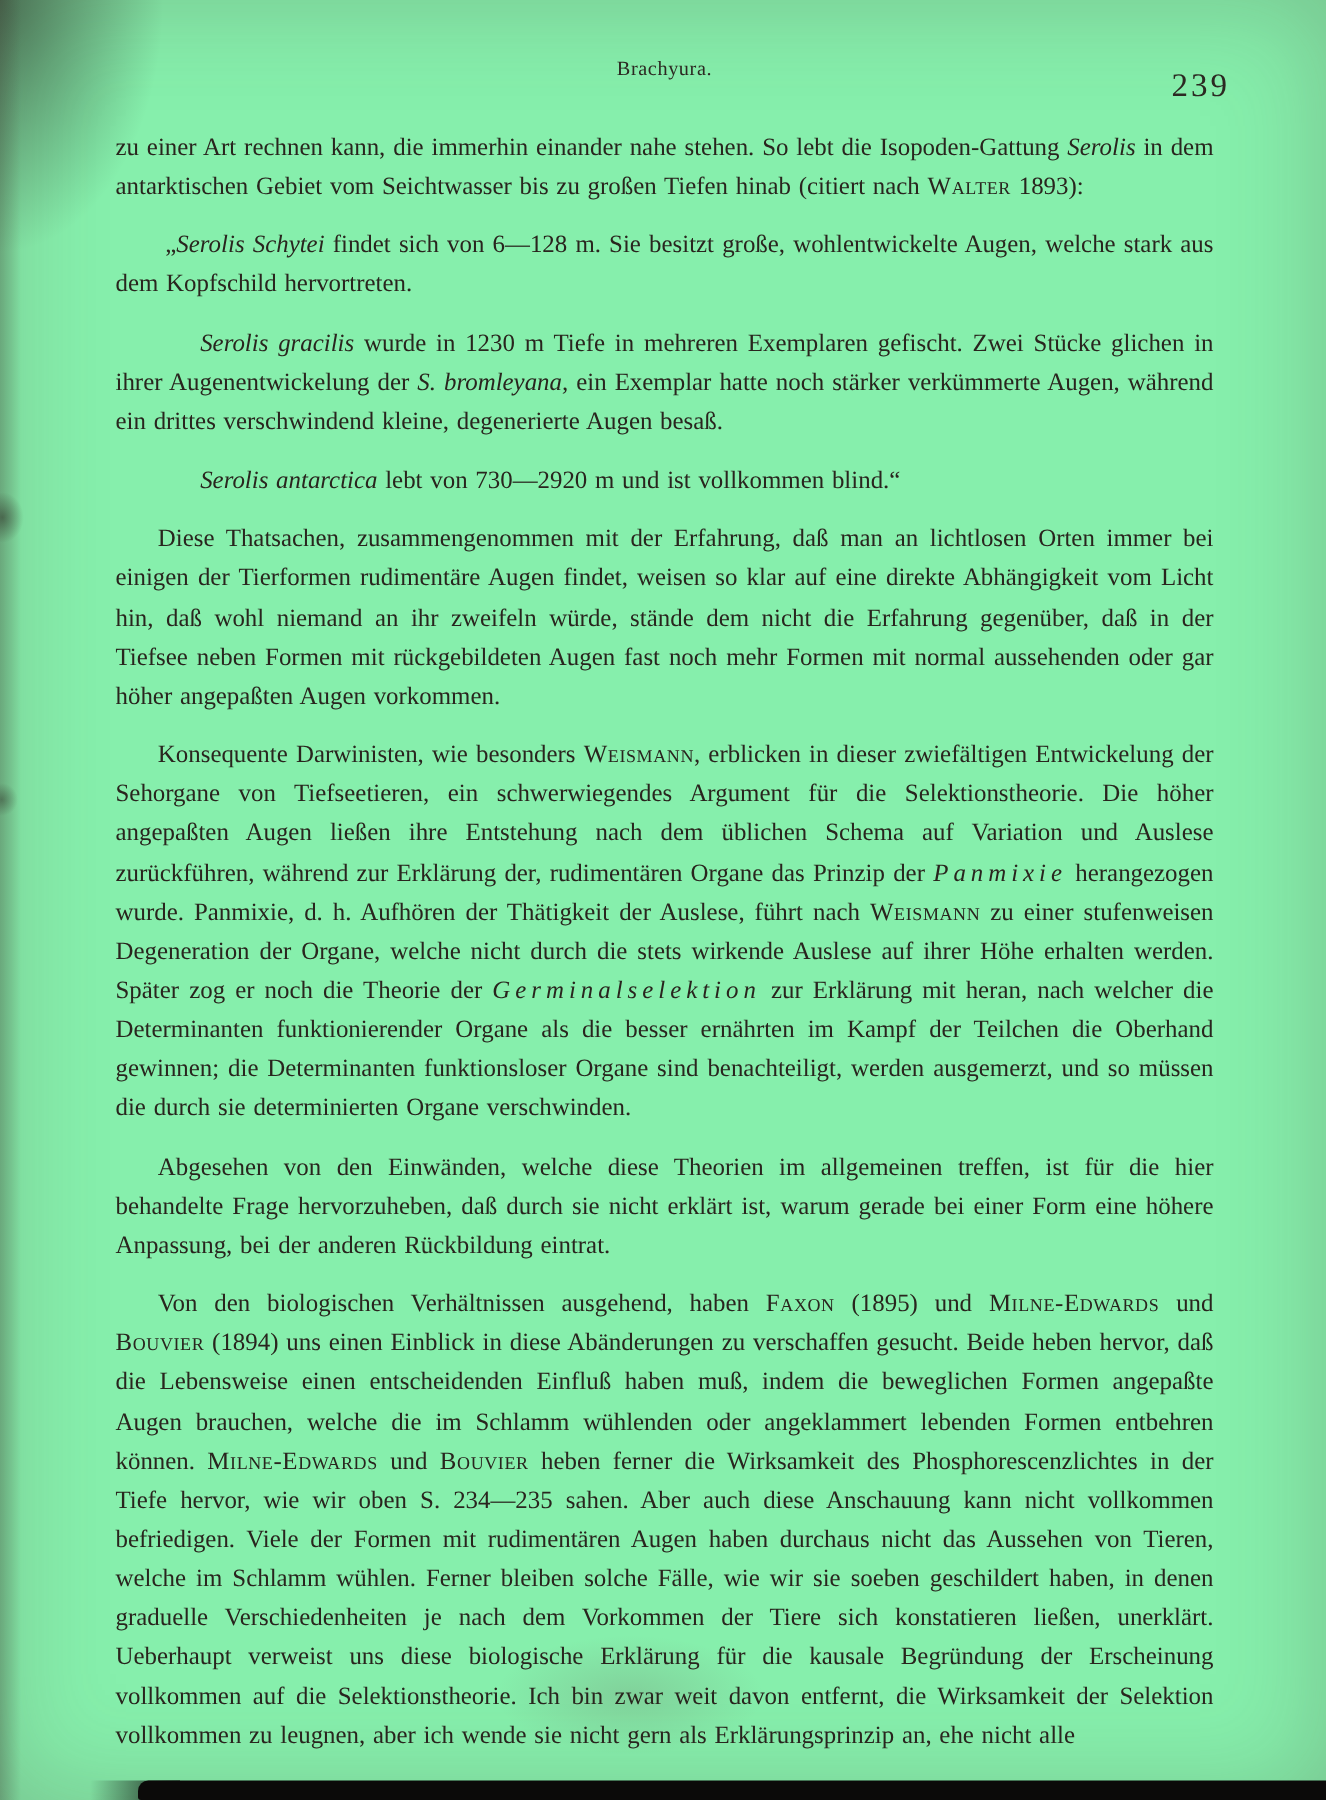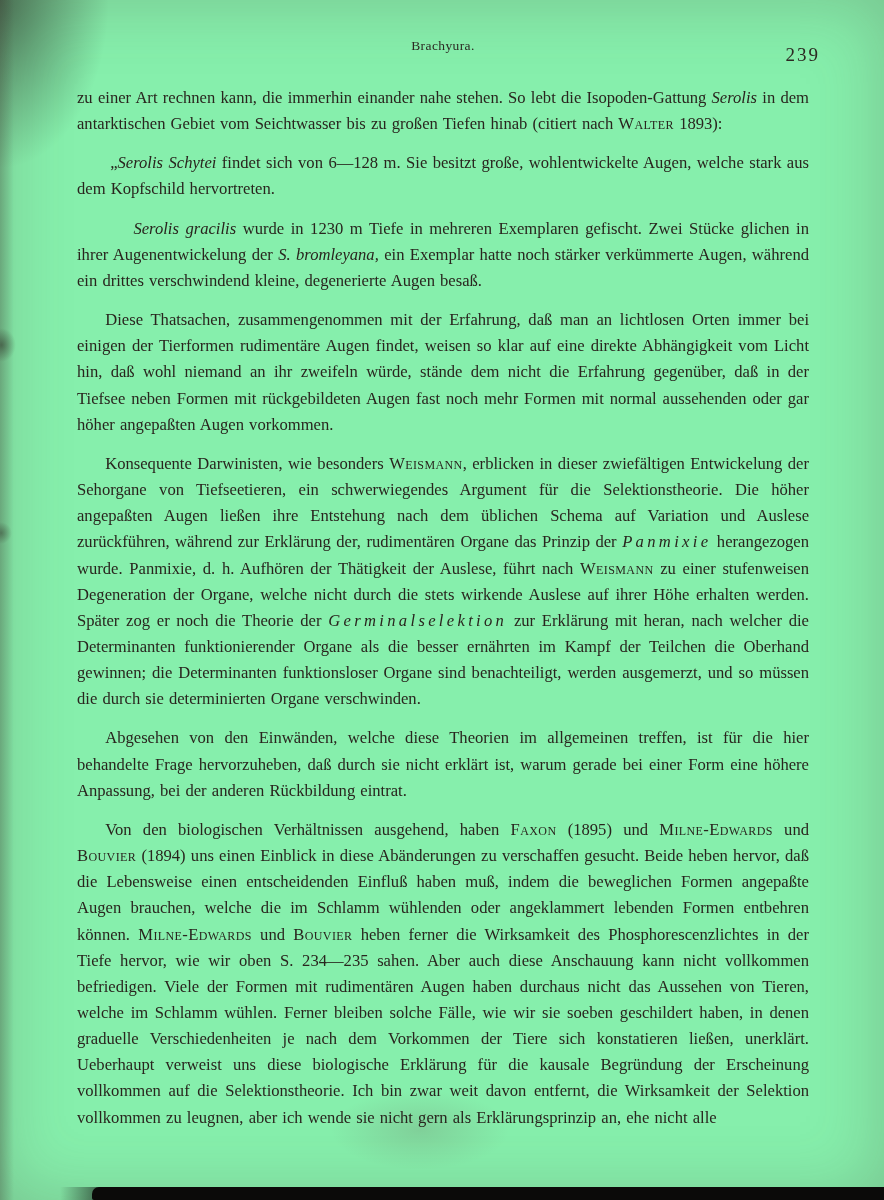--- a/index.html
+++ b/index.html
@@ -51,21 +51,21 @@
   
   .header {
     position: absolute; top: 36px; left: 64px; width: 758px; height: 28px;
   }
   .running-title {
     position: absolute; left: 50%; top: 2px; transform: translateX(-50%);
     font-size: 13.5px; color: #2c2922; letter-spacing: 0.4px;
   }
   .page-number {
     position: absolute; right: 2px; top: 8px;
-    font-size: 19px; color: #2c2922; letter-spacing: 2px;
+    font-size: 22px; color: #2c2922; letter-spacing: 2px;
   }
   
   .body-text {
     position: absolute; top: 72px; left: 64px; width: 758px;
     color: #29251e;
     font-size: 16.6px;
     line-height: 26.15px;
     text-align: justify;
     word-spacing: 0.06em;
   }
@@ -88,20 +88,21 @@
 
   <div class="header">
     <div class="running-title">Brachyura.</div>
     <div class="page-number">239</div>
   </div>
 
   <div class="body-text">
       <p class="para" style="text-indent: 0em;"><span class="run-normal">zu einer Art rechnen kann, die immerhin einander nahe stehen.  So lebt die Isopoden-Gattung </span><span class="run-italic">Serolis</span><span class="run-normal"> in dem antarktischen Gebiet vom Seichtwasser bis zu großen Tiefen hinab (citiert nach </span><span class="run-smallcaps">Walter</span><span class="run-normal"> 1893):</span></p>
       <p class="para" style="text-indent: 2em;"><span class="run-normal">„</span><span class="run-italic">Serolis Schytei</span><span class="run-normal"> findet sich von 6—128 m.  Sie besitzt große, wohlentwickelte Augen, welche stark aus dem Kopfschild hervortreten.</span></p>
       <p class="para" style="text-indent: 3.4em;"><span class="run-italic">Serolis gracilis</span><span class="run-normal"> wurde in 1230 m Tiefe in mehreren Exemplaren gefischt.  Zwei Stücke glichen in ihrer Augenentwickelung der </span><span class="run-italic">S. bromleyana,</span><span class="run-normal"> ein Exemplar hatte noch stärker verkümmerte Augen, während ein drittes verschwindend kleine, degenerierte Augen besaß.</span></p>
+      <p class="para" style="text-indent: 3.4em;"><span class="run-italic">Serolis antarctica</span><span class="run-normal"> lebt von 730—2920 m und ist vollkommen blind.“</span></p>
       <p class="para" style="text-indent: 1.7em;"><span class="run-normal">Diese Thatsachen, zusammengenommen mit der Erfahrung, daß man an lichtlosen Orten immer bei einigen der Tierformen rudimentäre Augen findet, weisen so klar auf eine direkte Abhängigkeit vom Licht hin, daß wohl niemand an ihr zweifeln würde, stände dem nicht die Erfahrung gegenüber, daß in der Tiefsee neben Formen mit rückgebildeten Augen fast noch mehr Formen mit normal aussehenden oder gar höher angepaßten Augen vorkommen.</span></p>
       <p class="para" style="text-indent: 1.7em;"><span class="run-normal">Konsequente Darwinisten, wie besonders </span><span class="run-smallcaps">Weismann</span><span class="run-normal">, erblicken in dieser zwiefältigen Entwickelung der Sehorgane von Tiefseetieren, ein schwerwiegendes Argument für die Selektionstheorie.  Die höher angepaßten Augen ließen ihre Entstehung nach dem üblichen Schema auf Variation und Auslese zurückführen, während zur Erklärung der, rudimentären Organe das Prinzip der </span><span class="run-spaced">Panmixie</span><span class="run-normal"> herangezogen wurde.  Panmixie, d. h. Aufhören der Thätigkeit der Auslese, führt nach </span><span class="run-smallcaps">Weismann</span><span class="run-normal"> zu einer stufenweisen Degeneration der Organe, welche nicht durch die stets wirkende Auslese auf ihrer Höhe erhalten werden.  Später zog er noch die Theorie der </span><span class="run-spaced">Germinalselektion</span><span class="run-normal"> zur Erklärung mit heran, nach welcher die Determinanten funktionierender Organe als die besser ernährten im Kampf der Teilchen die Oberhand gewinnen; die Determinanten funktionsloser Organe sind benachteiligt, werden ausgemerzt, und so müssen die durch sie determinierten Organe verschwinden.</span></p>
       <p class="para" style="text-indent: 1.7em;"><span class="run-normal">Abgesehen von den Einwänden, welche diese Theorien im allgemeinen treffen, ist für die hier behandelte Frage hervorzuheben, daß durch sie nicht erklärt ist, warum gerade bei einer Form eine höhere Anpassung, bei der anderen Rückbildung eintrat.</span></p>
       <p class="para" style="text-indent: 1.7em;"><span class="run-normal">Von den biologischen Verhältnissen ausgehend, haben </span><span class="run-smallcaps">Faxon</span><span class="run-normal"> (1895) und </span><span class="run-smallcaps">Milne-Edwards</span><span class="run-normal"> und </span><span class="run-smallcaps">Bouvier</span><span class="run-normal"> (1894) uns einen Einblick in diese Abänderungen zu verschaffen gesucht.  Beide heben hervor, daß die Lebensweise einen entscheidenden Einfluß haben muß, indem die beweglichen Formen angepaßte Augen brauchen, welche die im Schlamm wühlenden oder angeklammert lebenden Formen entbehren können.  </span><span class="run-smallcaps">Milne-Edwards</span><span class="run-normal"> und </span><span class="run-smallcaps">Bouvier</span><span class="run-normal"> heben ferner die Wirksamkeit des Phosphorescenzlichtes in der Tiefe hervor, wie wir oben S. 234—235 sahen.  Aber auch diese Anschauung kann nicht vollkommen befriedigen.  Viele der Formen mit rudimentären Augen haben durchaus nicht das Aussehen von Tieren, welche im Schlamm wühlen.  Ferner bleiben solche Fälle, wie wir sie soeben geschildert haben, in denen graduelle Verschiedenheiten je nach dem Vorkommen der Tiere sich konstatieren ließen, unerklärt.  Ueberhaupt verweist uns diese biologische Erklärung für die kausale Begründung der Erscheinung vollkommen auf die Selektionstheorie.  Ich bin zwar weit davon entfernt, die Wirksamkeit der Selektion vollkommen zu leugnen, aber ich wende sie nicht gern als Erklärungsprinzip an, ehe nicht alle</span></p>
     </div>
 
   <div class="bottom-bar-fade"></div>
   <div class="bottom-bar"></div>
 
 </div>

